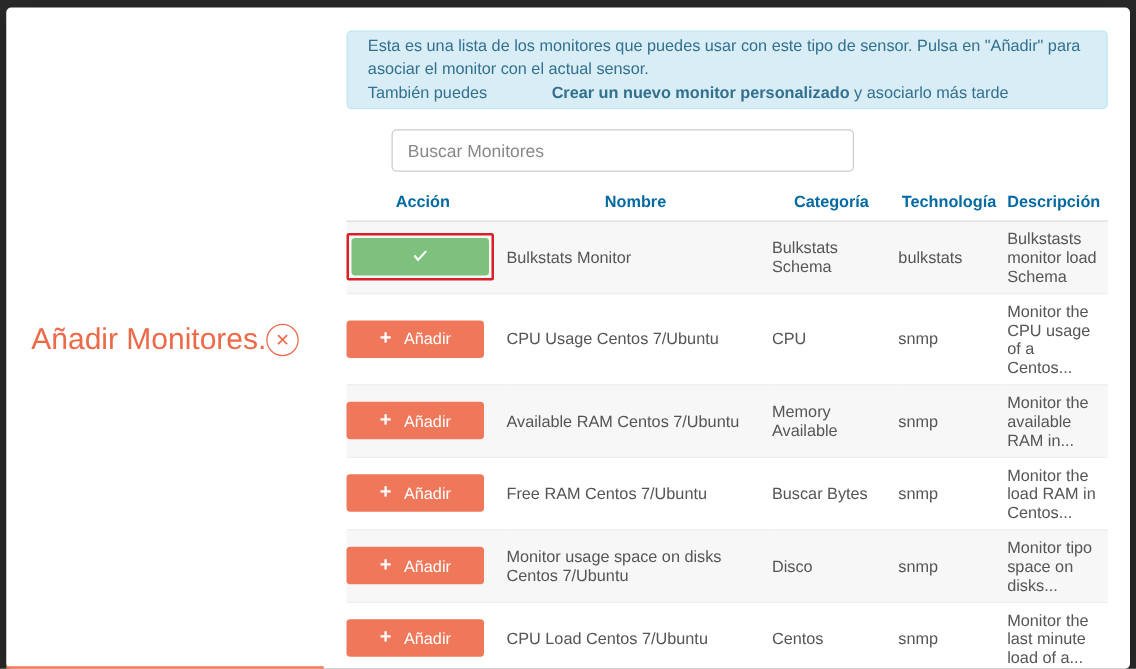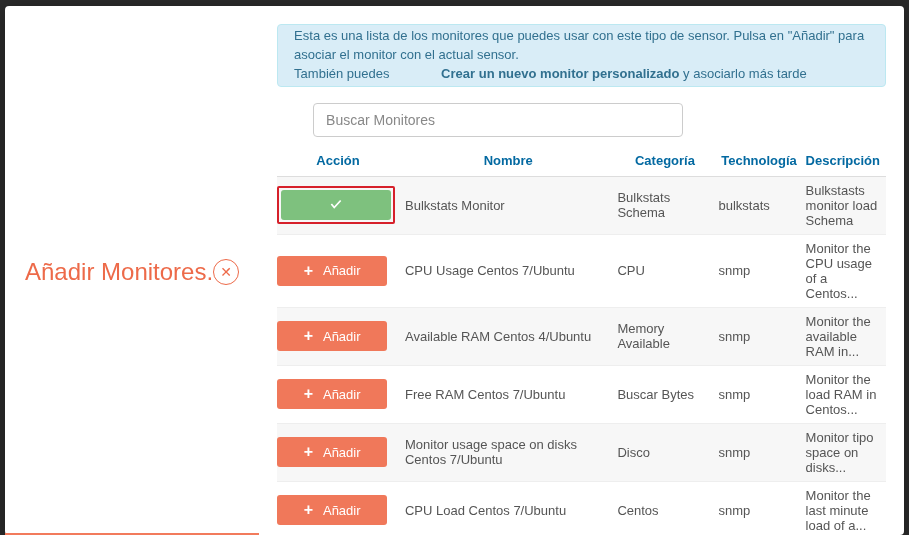--- a/index.html
+++ b/index.html
@@ -201,21 +201,21 @@
             <td class="col-name">CPU Usage Centos 7/Ubuntu</td>
             <td class="col-cat">CPU</td>
             <td class="col-tech">snmp</td>
             <td>Monitor the CPU usage of a Centos...</td>
           </tr>
           <tr>
             <td class="col-action"><button class="btn btn-add">
                 <span class="plus-icon">+</span>
                 <span>Añadir</span>
               </button></td>
-            <td class="col-name">Available RAM Centos 4/Ubuntu</td>
+            <td class="col-name">Available RAM Centos 7/Ubuntu</td>
             <td class="col-cat">Memory Available</td>
             <td class="col-tech">snmp</td>
             <td>Monitor the available RAM in...</td>
           </tr>
           <tr>
             <td class="col-action"><button class="btn btn-add">
                 <span class="plus-icon">+</span>
                 <span>Añadir</span>
               </button></td>
             <td class="col-name">Free RAM Centos 7/Ubuntu</td>

